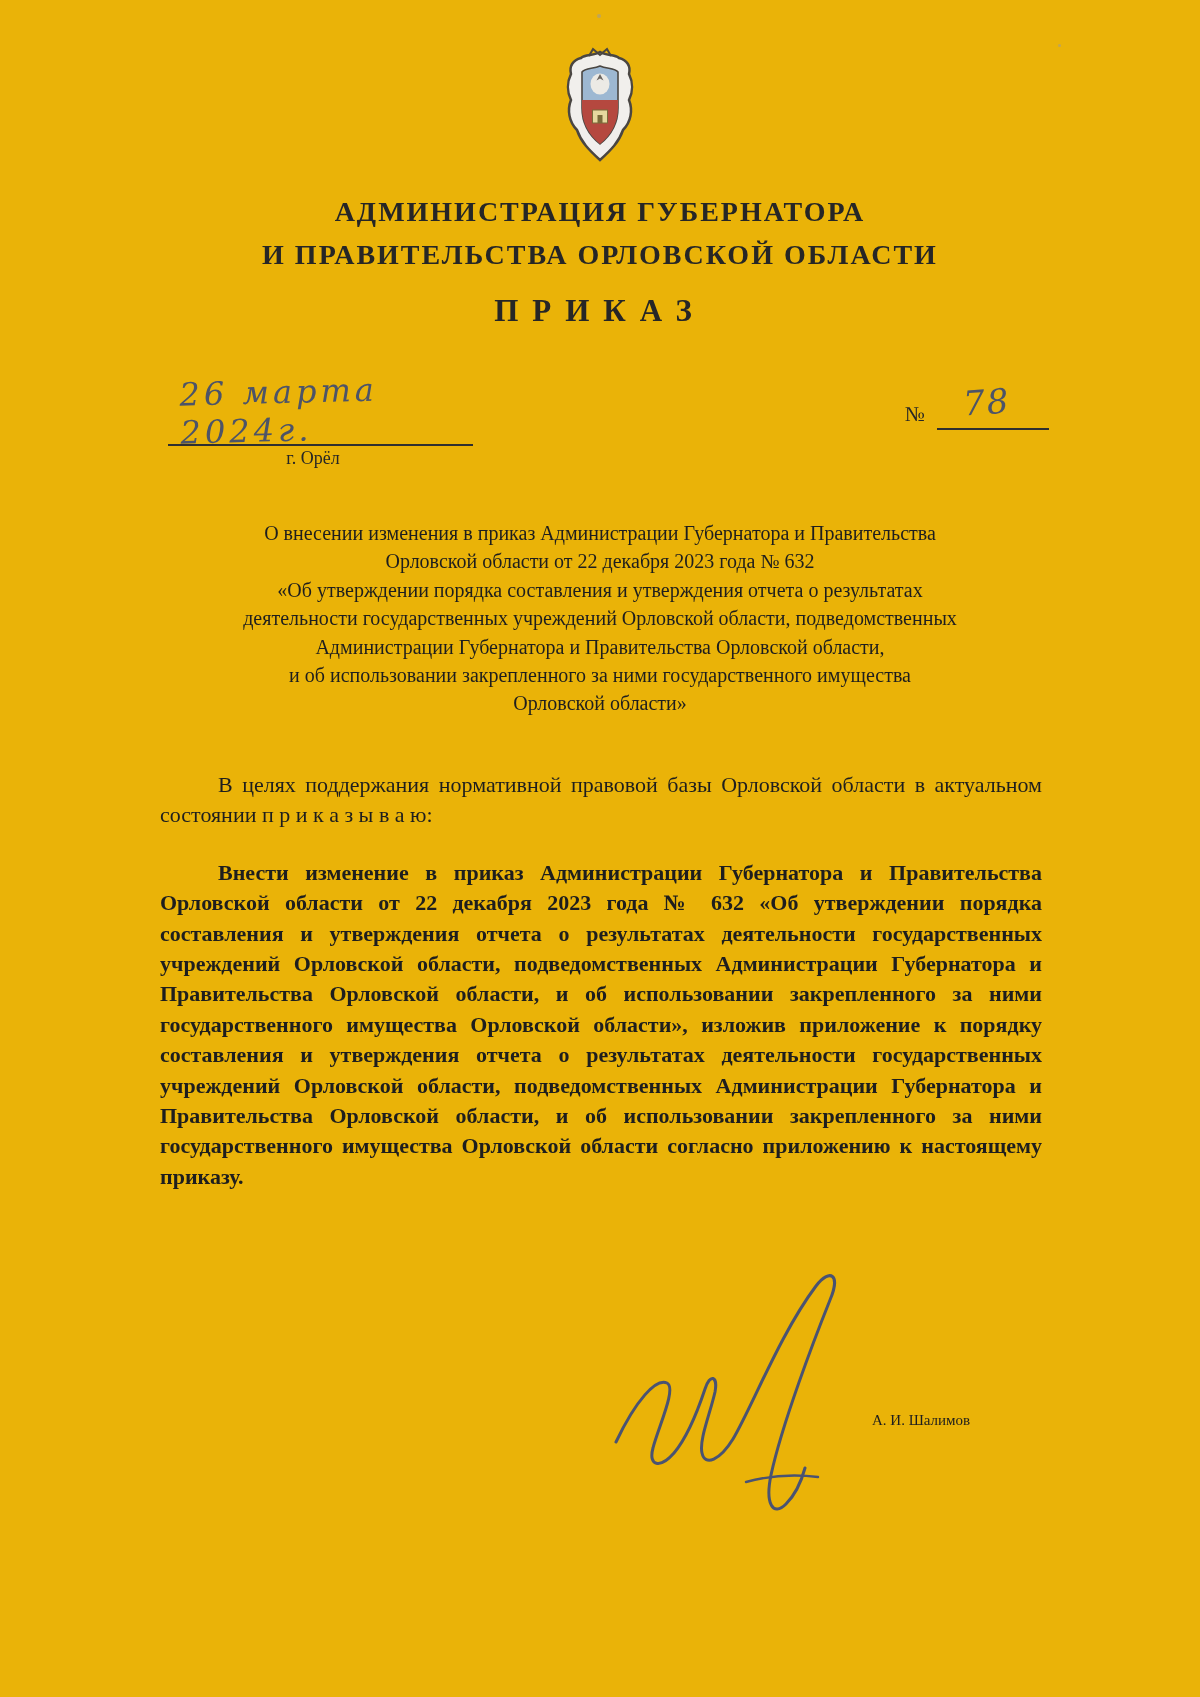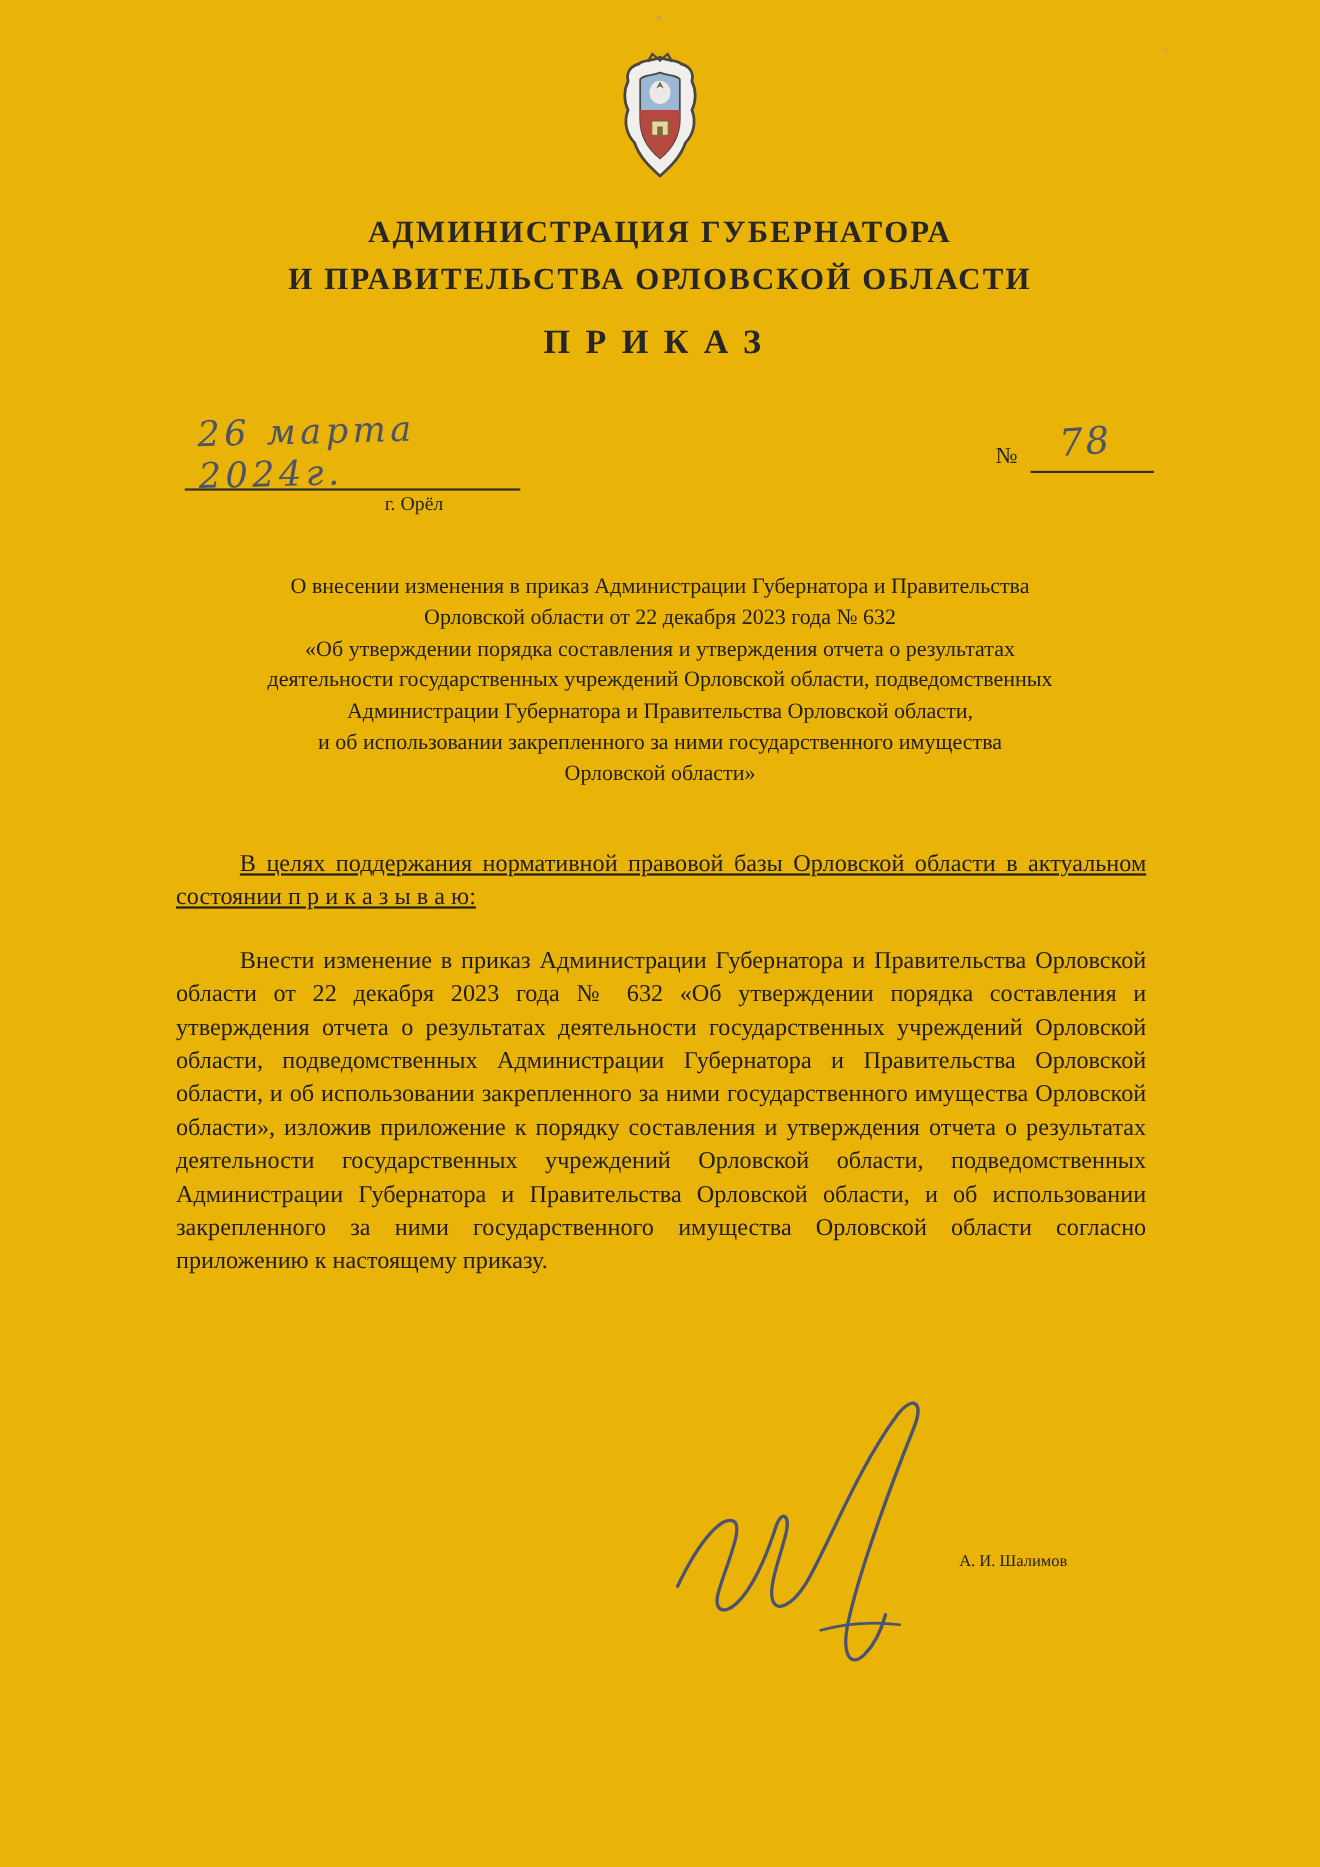--- a/index.html
+++ b/index.html
@@ -67,21 +67,21 @@
     letter-spacing: 4px;
     transform: rotate(-1.5deg);
     padding-left: 12px;
   }
   .date-rule {
     border-bottom: 2px solid #2f2f2f;
     margin-top: -4px;
     width: 305px;
   }
   .place {
-    text-align: right;
+    text-align: center;
     width: 180px;
     margin-left: 55px;
     font-size: 18px;
     margin-top: 2px;
     color: #262626;
   }
   .number-block {
     position: absolute;
     left: 905px;
     top: 388px;
@@ -123,22 +123,22 @@
   .para {
     position: absolute;
     left: 160px;
     width: 882px;
     font-size: 22px;
     line-height: 1.38;
     text-align: justify;
     text-indent: 58px;
     color: #1e1e1e;
   }
-  .para-1 { top: 770px; text-decoration: underline; }
-  .para-2 { top: 858px; }
+  .para-1 { top: 770px; }
+  .para-2 { top: 858px; font-weight: bold; }
   .sign-position {
     position: absolute;
     left: 205px;
     top: 1308px;
     width: 345px;
     text-align: center;
     font-size: 21px;
     line-height: 1.45;
     white-space: pre-line;
     color: #1e1e1e;

